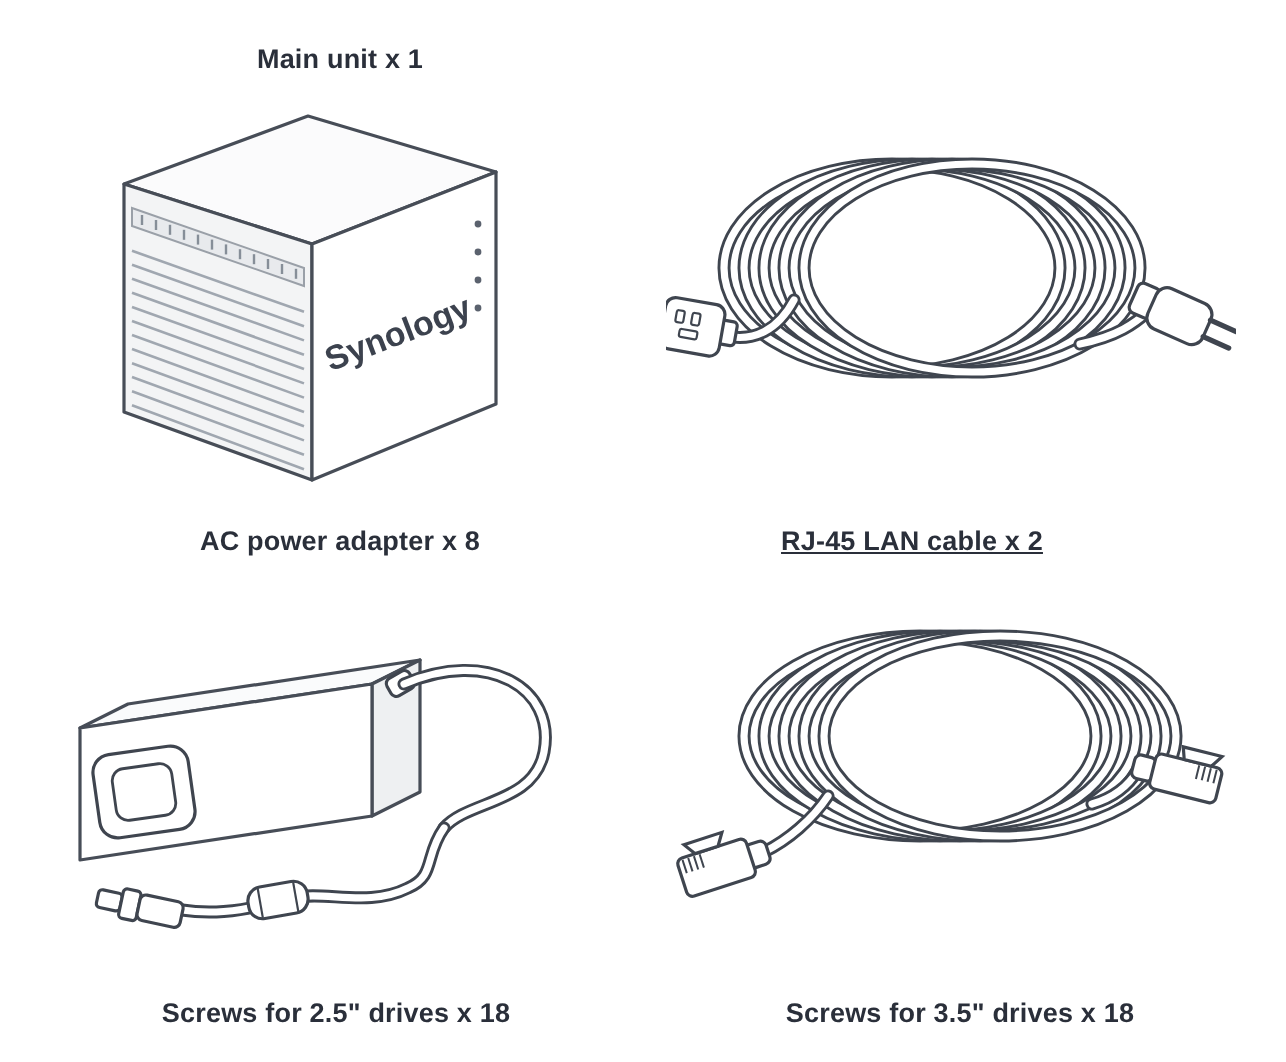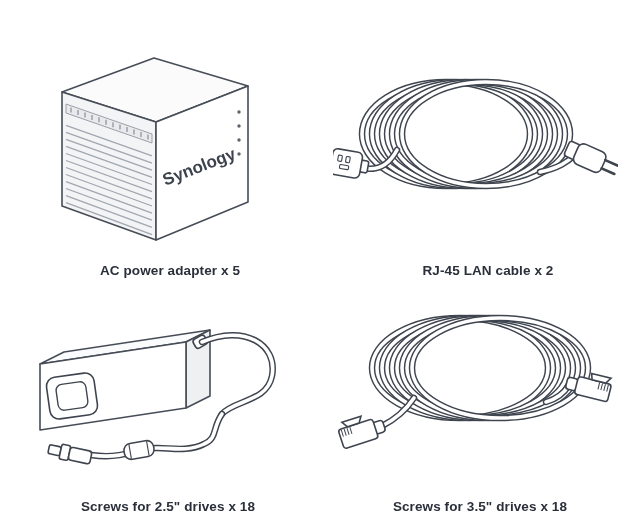--- a/index.html
+++ b/index.html
@@ -17,21 +17,21 @@
     text-align:center;
     font-size:13.5px;
     font-weight:700;
     color:#2a2f3a;
     letter-spacing:0.1px;
     white-space:nowrap;
   }
   .lbl-main    { left:20px;  top:22px; }
   .lbl-cord    { left:322px; top:22px; }
   .lbl-adapter { left:20px;  top:263px; }
-  .lbl-lan     { left:338px; top:263px; }
+  .lbl-lan     { left:306px; top:263px;text-decoration:underline; }
   .lbl-s25     { left:18px;  top:499px; }
   .lbl-s35     { left:330px; top:499px; }
   .fig { position:absolute; }
   .fig svg { display:block; width:100%; height:100%; }
   .fig-nas     { left:52px;  top:50px;  width:205px; height:200px; }
   .fig-cord    { left:333px; top:66px;  width:285px; height:140px; }
   .fig-adapter { left:28px;  top:296px; width:265px; height:185px; }
   .fig-lan     { left:330px; top:298px; width:295px; height:165px; }
   .cbl-o { fill:none; stroke:#3f454f; stroke-width:6.5; stroke-linecap:round; }
   .cbl-i { fill:none; stroke:#ffffff; stroke-width:3.6; stroke-linecap:round; }
@@ -41,21 +41,22 @@
     font-size:17px;
     font-weight:700;
     fill:#3c424e;
   }
 </style>
 </head>
 <body>
 
 <div class="page">
 
-  <div class="item-label lbl-adapter">AC power adapter x 5</div>
+  <div class="item-label lbl-main">Main unit x 1</div>
+  <div class="item-label lbl-adapter">AC power adapter x 8</div>
   <div class="item-label lbl-lan">RJ-45 LAN cable x 2</div>
   <div class="item-label lbl-s25">Screws for 2.5" drives x 18</div>
   <div class="item-label lbl-s35">Screws for 3.5" drives x 18</div>
 
   <div class="fig fig-nas">
     <svg viewBox="0 0 205 200">
       <g stroke="#474d57" stroke-width="1.6" stroke-linejoin="round">
         <polygon points="10,42 102,8 196,36 104,72" fill="#fbfbfc"></polygon>
         <polygon points="10,42 104,72 104,190 10,156" fill="#f3f4f5"></polygon>
         <polygon points="104,72 196,36 196,152 104,190" fill="#ffffff"></polygon>

